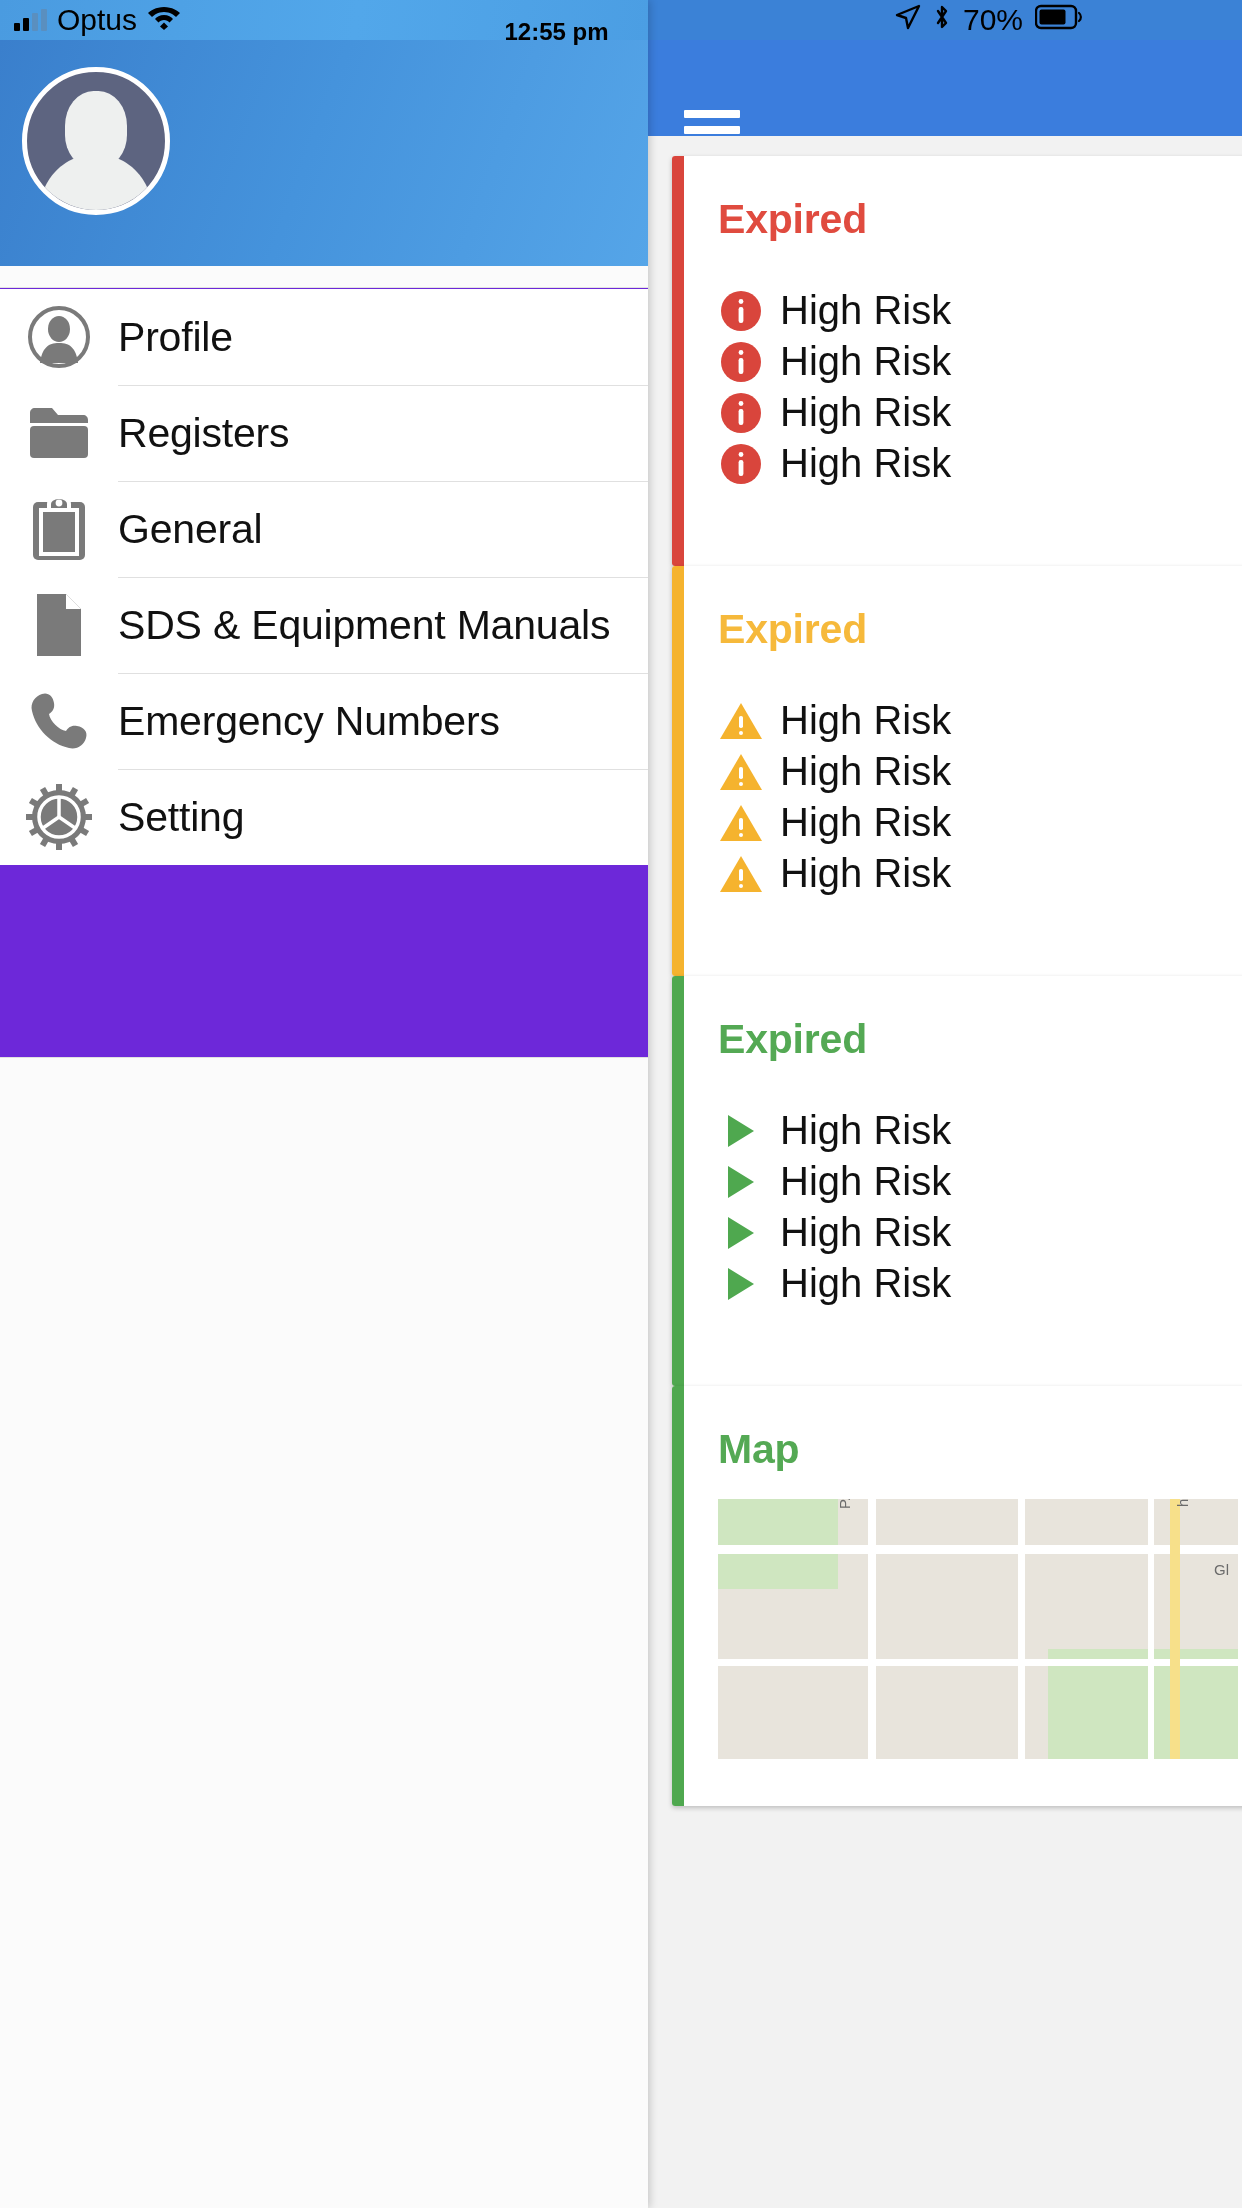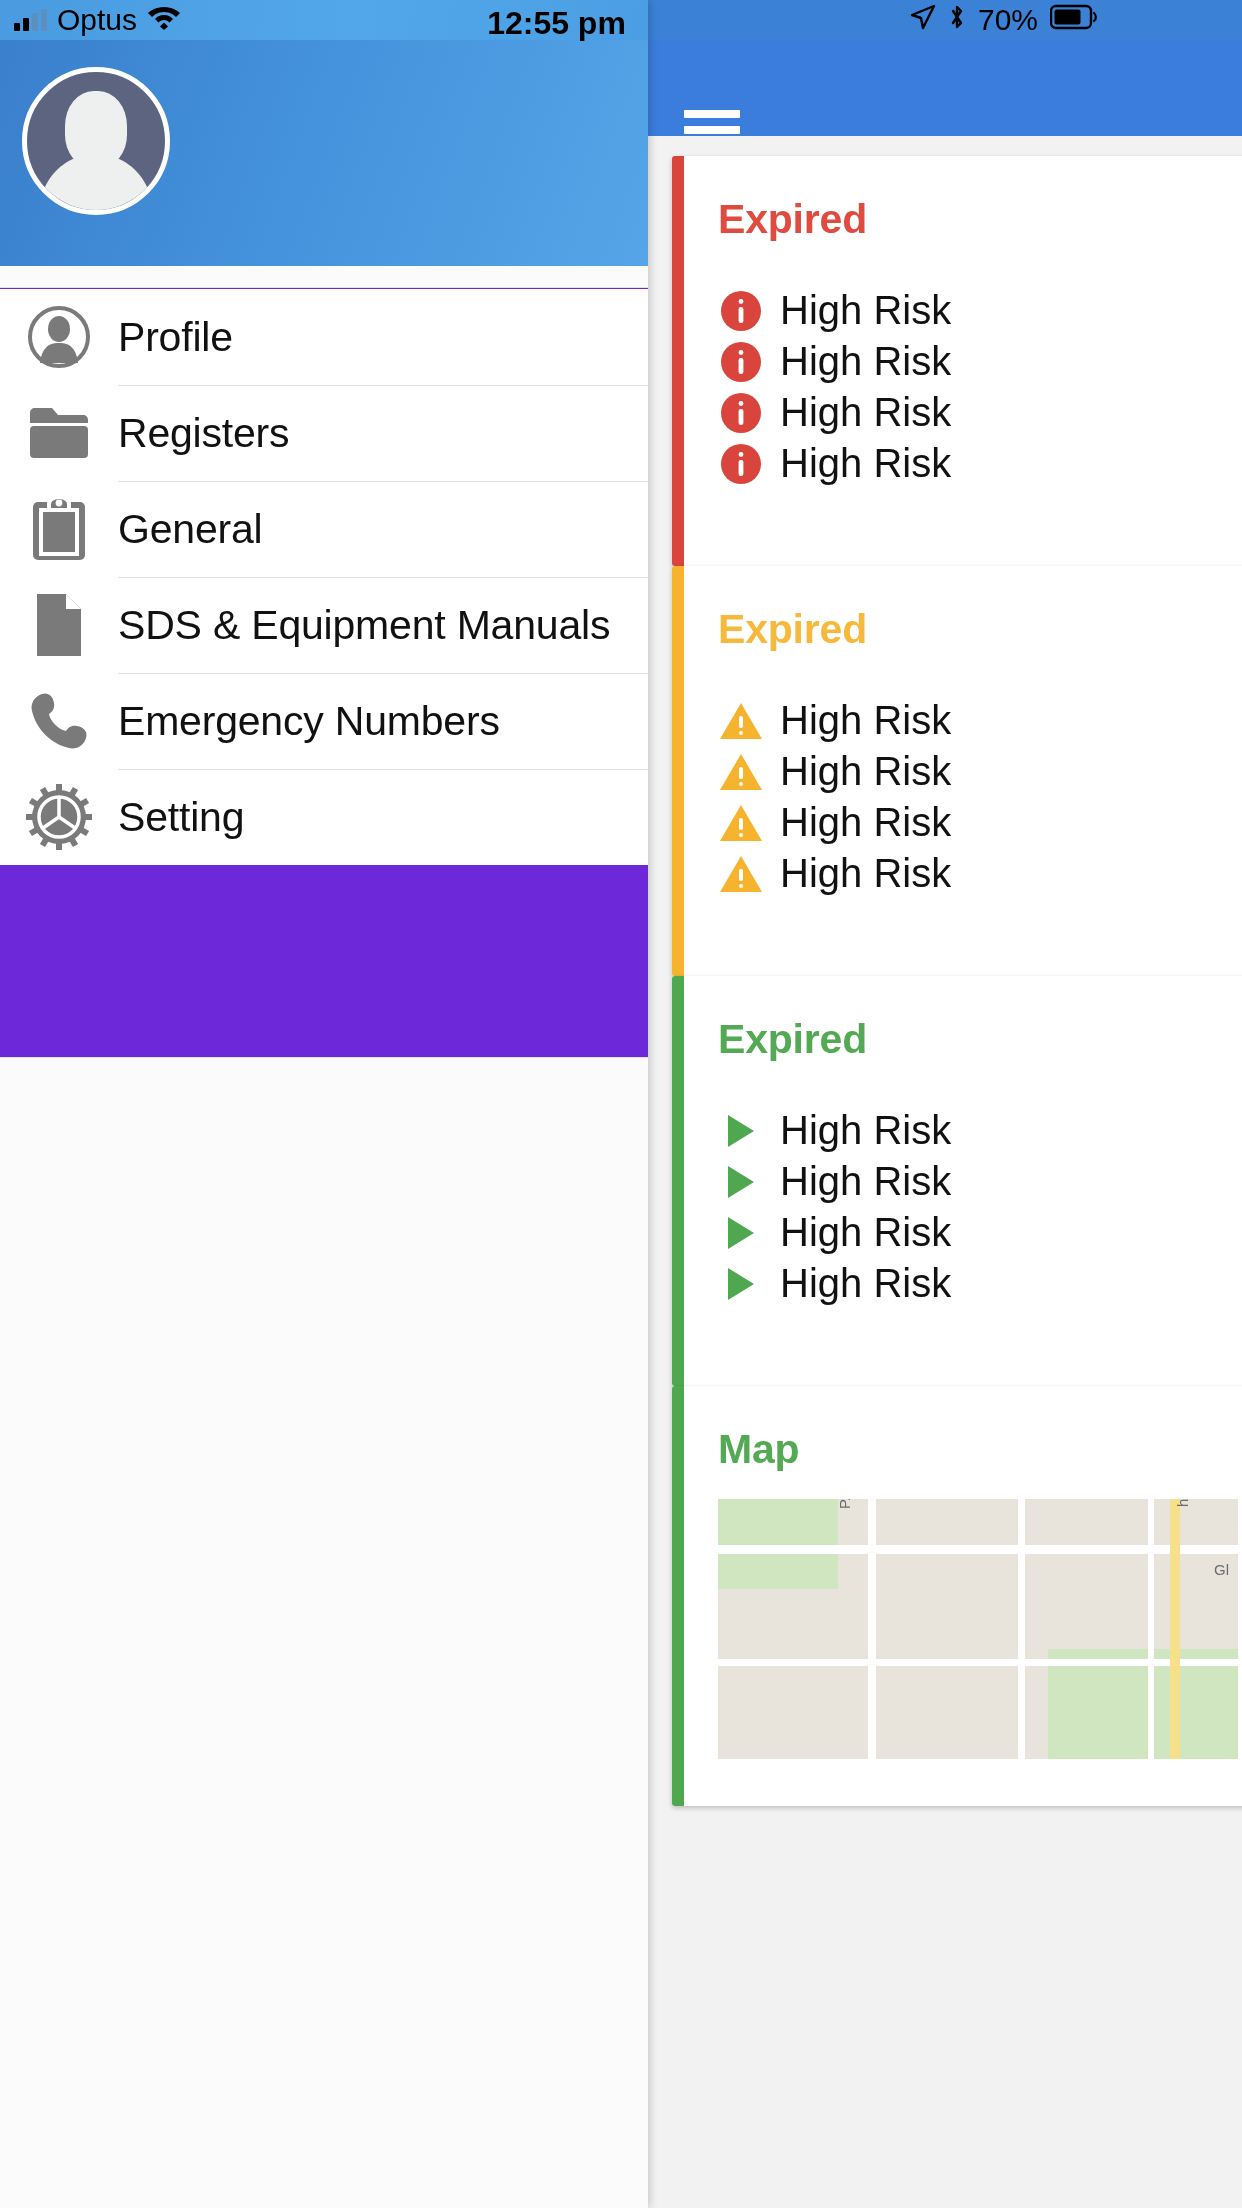--- a/index.html
+++ b/index.html
@@ -141,26 +141,26 @@
   #statusbar-content {
     position:absolute; left:0; top:0; width:1113px; height:40px;
     z-index:20; color:#000; font-size:30px; font-weight:bold;
   }
   #sb-left {
     position:absolute; left:14px; top:0; height:40px;
     display:flex; align-items:center; gap:10px;
   }
   #sb-carrier { font-size:30px; font-weight:normal; letter-spacing:0px; }
   #sb-time {
-    position:absolute; left:0; right:0; top:3px; height:40px;
+    position:absolute; left:0; right:0; top:12px; height:40px;
     display:flex; align-items:center; justify-content:center;
-    font-size:32px; font-weight:bold;
+    font-size:24px; font-weight:bold;
   }
   #sb-right {
-    position:absolute; right:15px; top:0; height:40px;
+    position:absolute; right:30px; top:0; height:40px;
     display:flex; align-items:center; gap:12px;
   }
   #sb-battery-pct { font-size:30px; font-weight:normal; }
   .bars { display:flex; align-items:flex-end; gap:3px; height:22px; }
   .bars i { display:block; width:6px; background:#000; border-radius:1px; }
   .bars i.b1{height:8px;} .bars i.b2{height:13px;}
   .bars i.b3{height:18px;background:#5a8fbf;} .bars i.b4{height:22px;background:#5a8fbf;}
 </style>
 </head>
 <body>

